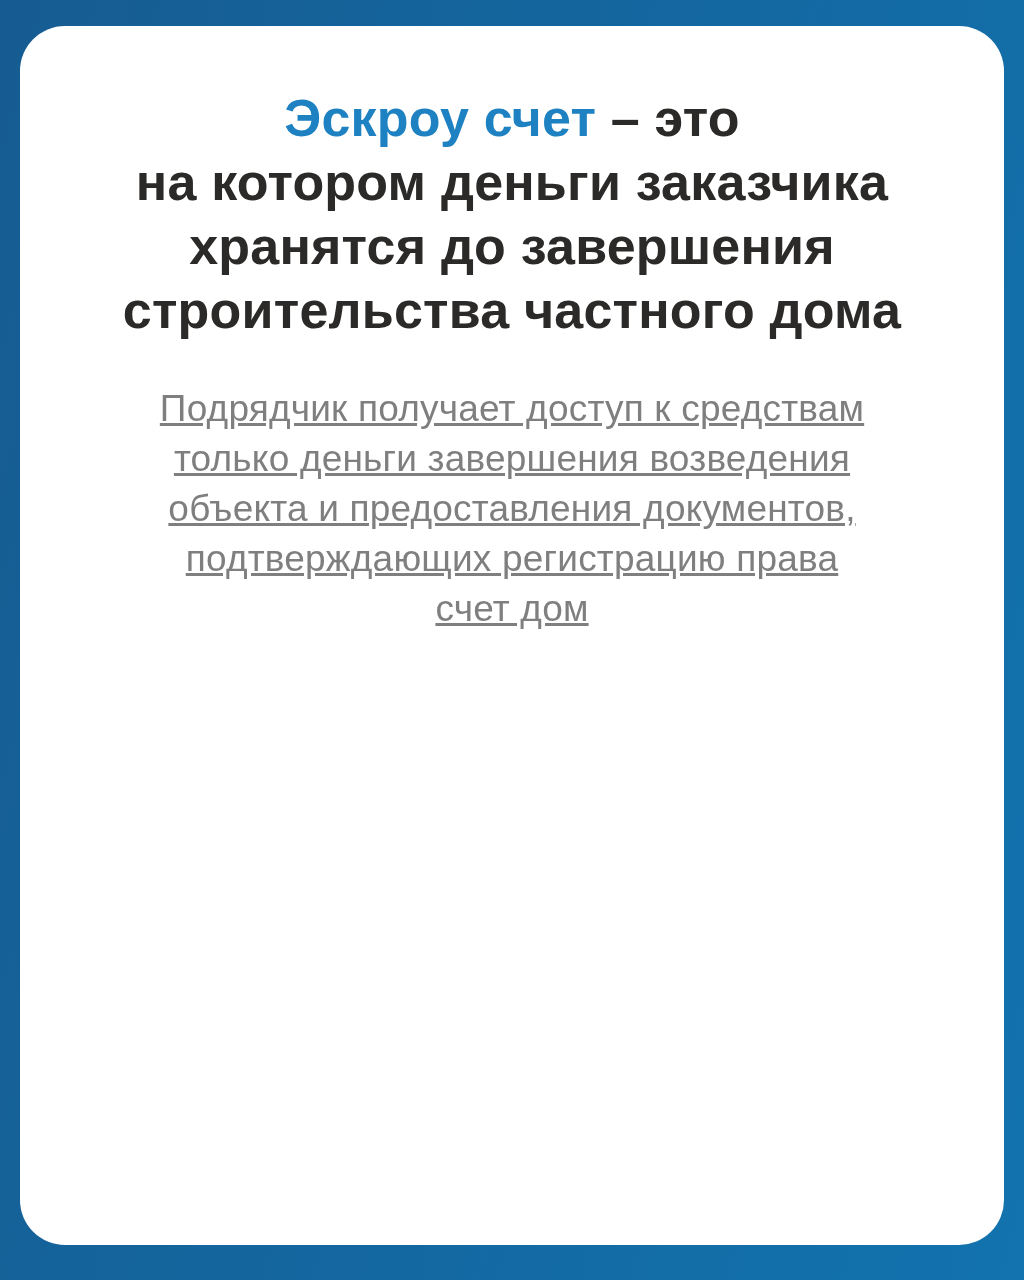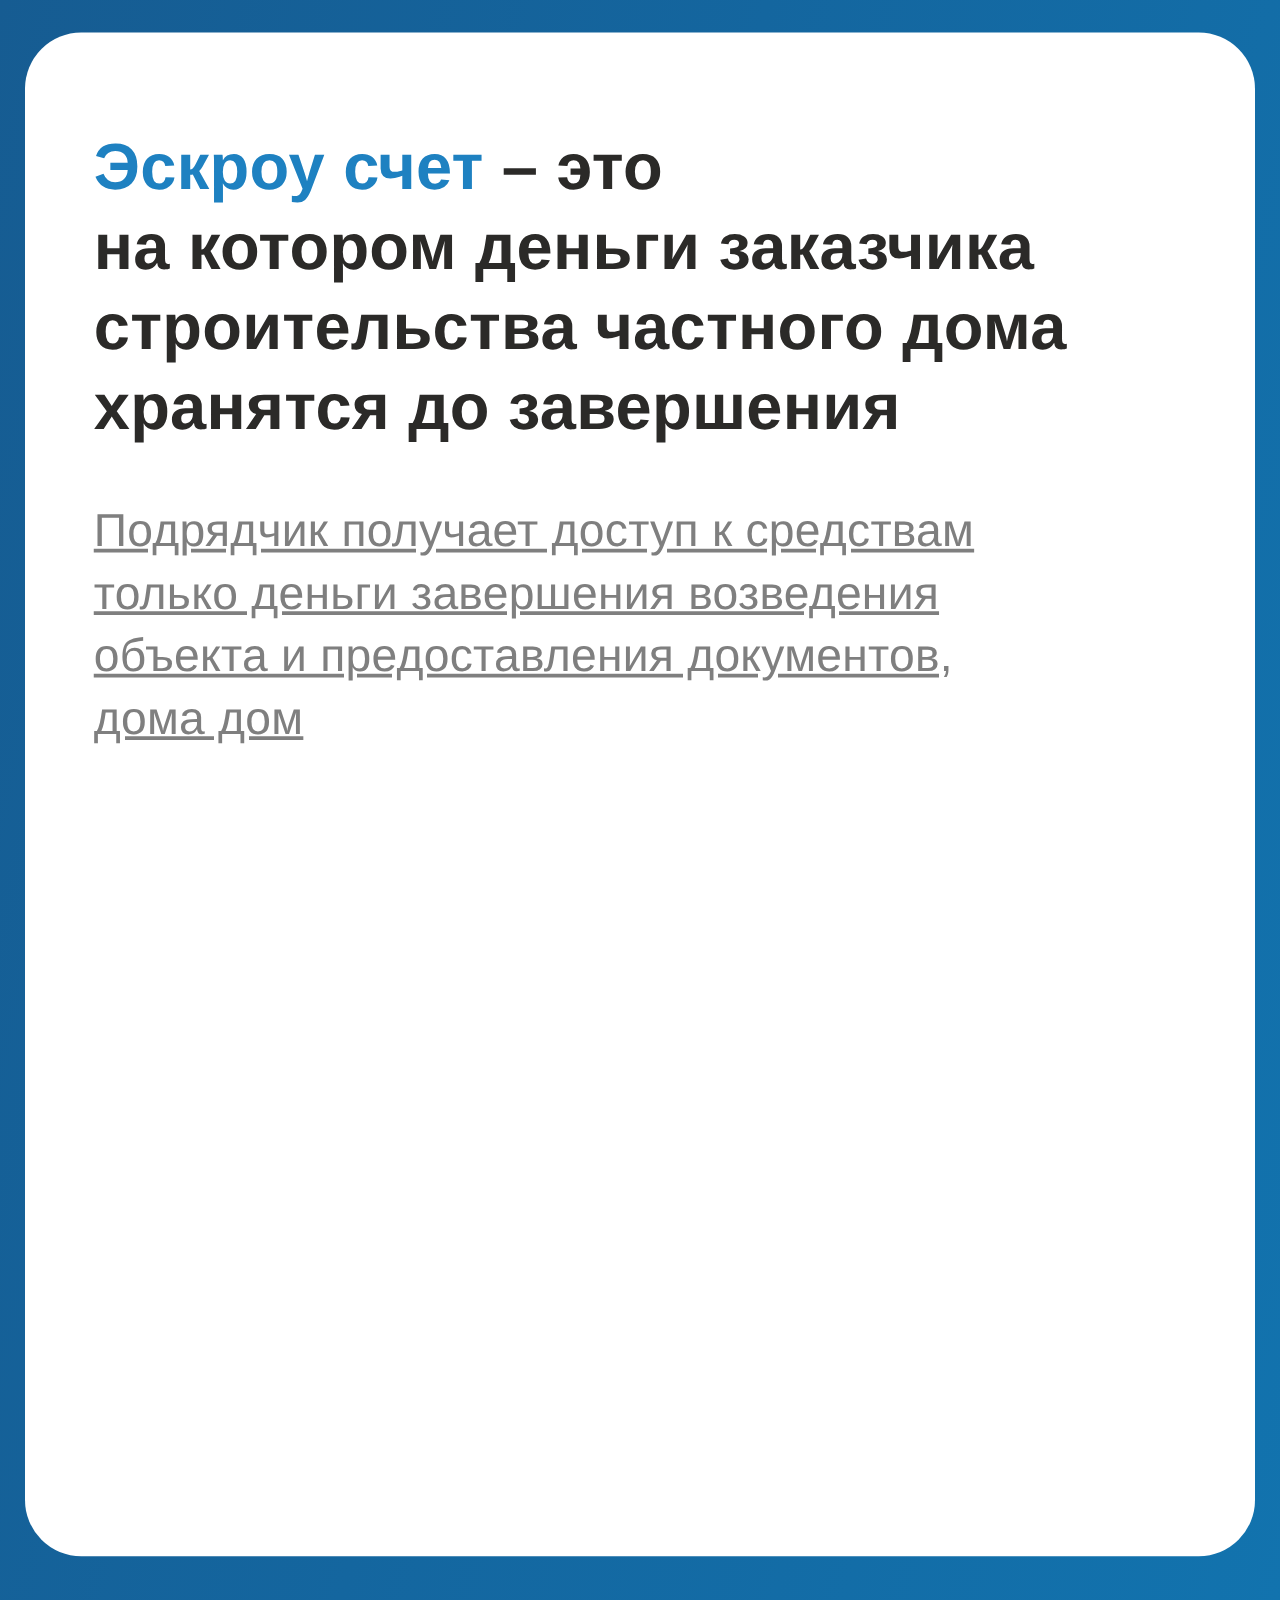--- a/index.html
+++ b/index.html
@@ -15,21 +15,22 @@
     background: linear-gradient(105deg, #165c92 0%, #14669f 45%, #1273ae 100%);
   }
   .card {
     position: absolute;
     left: 20px;
     top: 26px;
     width: 984px;
     height: 1219px;
     background: #ffffff;
     border-radius: 45px;
-    padding: 68px 55px 0 55px;
+    padding: 52px 55px 0 55px;
+    text-align: center;
   }
   .heading {
     margin-top: 8px;
     font-size: 52px;
     line-height: 64px;
     font-weight: bold;
     color: #2b2a28;
     letter-spacing: 0.2px;
   }
   .heading .hl {
@@ -49,25 +50,26 @@
 </style>
 </head>
 <body>
 
 <div class="bg">
   <div class="card">
 
     <h1 class="heading">
       <span class="hline"><span class="hl">Эскроу счет</span><span> – это</span></span>
       <span class="hline">на котором деньги заказчика</span>
+      <span class="hline">хранятся до завершения</span>
       <span class="hline">строительства частного дома</span>
-      <span class="hline">хранятся до завершения</span>
     </h1>
 
     <p class="body-text">
       <span class="bline">Подрядчик получает доступ к средствам</span>
       <span class="bline">только деньги завершения возведения</span>
       <span class="bline">объекта и предоставления документов,</span>
-      <span class="bline">дома дом</span>
+      <span class="bline">подтверждающих регистрацию права</span>
+      <span class="bline">счет дом</span>
     </p>
 
   </div>
 </div>
 
 </body></html>

